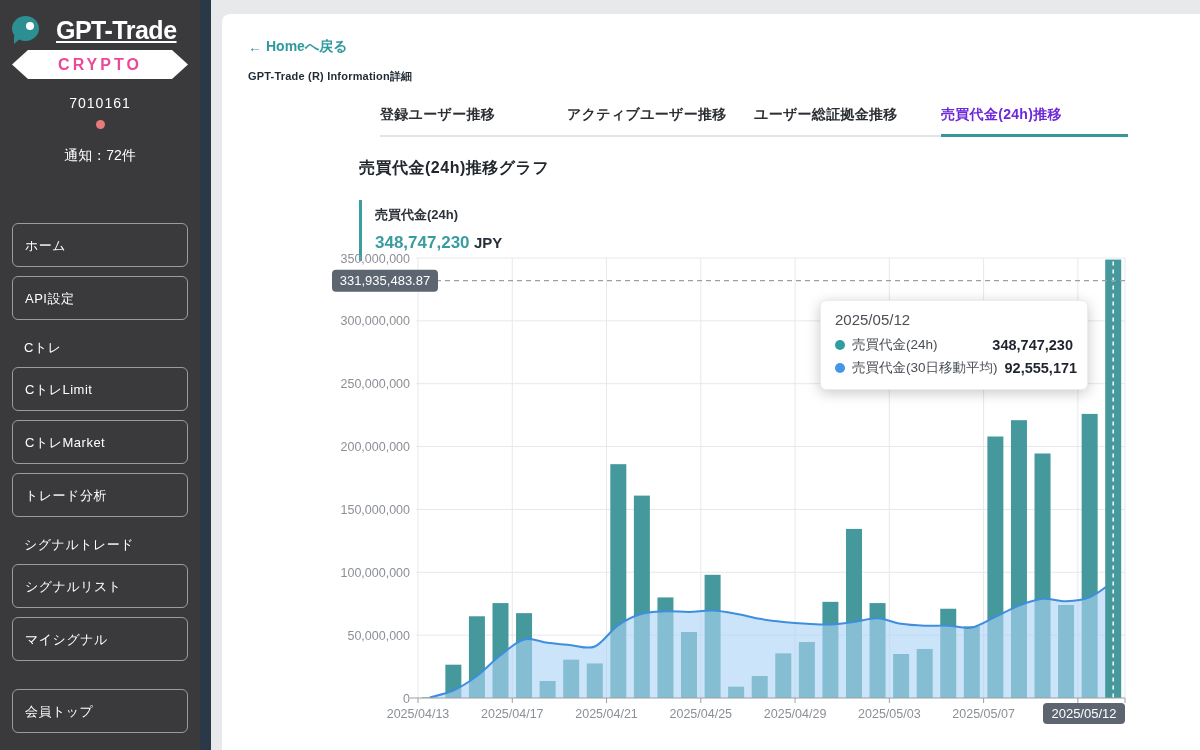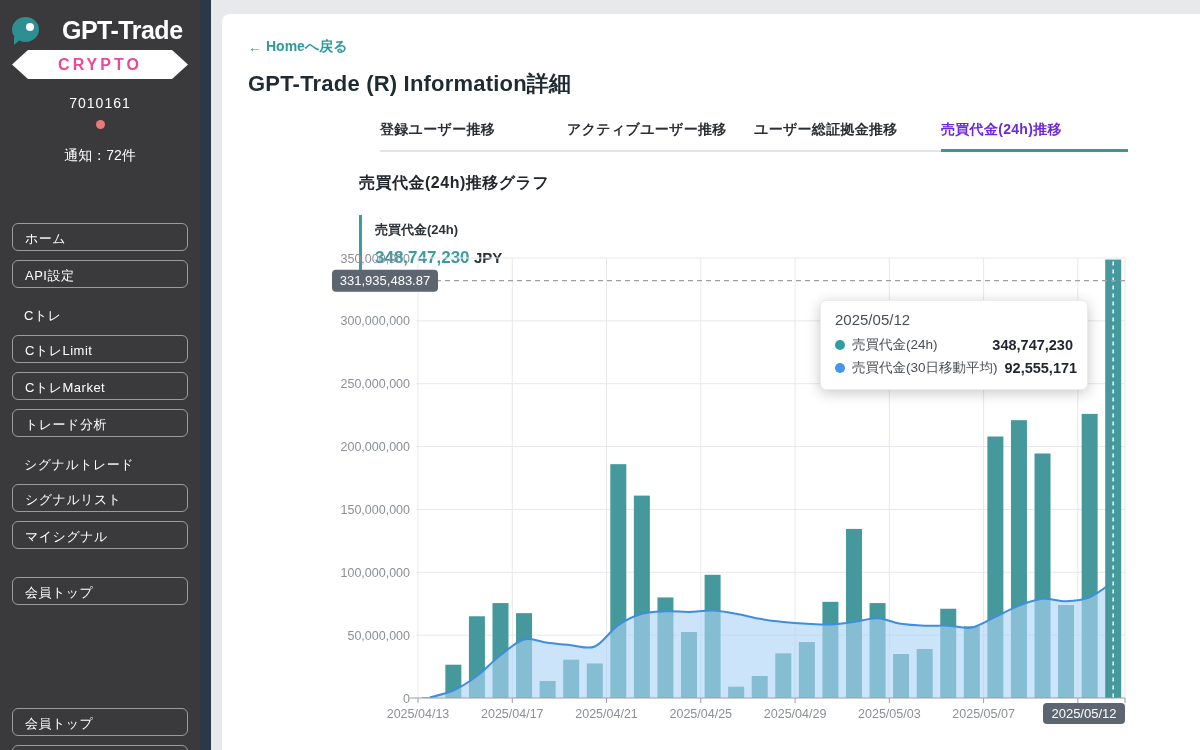--- a/index.html
+++ b/index.html
@@ -2,44 +2,44 @@
 <html><head>
 <meta charset="utf-8">
 <style>
   * { margin:0; padding:0; box-sizing:border-box; }
   html,body { width:1200px; height:750px; overflow:hidden; }
   body { font-family:"Liberation Sans","DejaVu Sans",sans-serif; background:#e8e9ea; position:relative; }
 
   
   #sidebar { position:absolute; left:0; top:0; width:200px; height:750px; background:#3a3a3c; color:#fff; overflow:hidden; }
   #navstrip { position:absolute; left:200px; top:0; width:11px; height:750px; background:#2b3847; }
-  .logo-row { display:flex; align-items:flex-end; gap:20px; margin:16px 10px 0 12px; }
+  .logo-row { display:flex; align-items:flex-start; gap:14px; margin:16px 10px 0 12px;text-decoration:underline; }
   .logo-mark { position:relative; width:30px; height:28px; }
   .logo-bubble { position:absolute; left:0; top:0; width:27px; height:25px; border-radius:50% 50% 50% 50%; background:#2e8f93; }
   .logo-bubble:after { content:""; position:absolute; left:2px; bottom:-3px; width:0; height:0; border-left:9px solid #2e8f93; border-bottom:8px solid transparent; }
   .logo-dot { position:absolute; right:8px; top:6px; width:8px; height:8px; border-radius:50%; background:#fff; }
   .logo-title { font-size:25px; font-weight:800; letter-spacing:-0.5px; color:#fff; }
   .ribbon { margin:5px 12px 0 12px; height:29px; background:#fff; display:flex; align-items:center; justify-content:center;
             clip-path:polygon(0 50%, 16px 0, calc(100% - 16px) 0, 100% 50%, calc(100% - 16px) 100%, 16px 100%); }
   .ribbon span { color:#ec4899; font-weight:800; font-size:16px; letter-spacing:3px; }
   .account { text-align:center; font-size:14px; margin-top:16px; letter-spacing:1px; }
   .notif { display:flex; align-items:center; justify-content:center; gap:18px; font-size:14px; margin-top:9px;flex-direction:column; }
   .notif-dot { width:9px; height:9px; border-radius:50%; background:#e87a7a; }
-  .menu-btn { display:block; width:176px; margin:0 0 9px 12px; height:28px; line-height:29px; border:1px solid #9b9b9b; border-radius:6px;
+  .menu-btn { display:block; width:176px; margin:0 0 9px 12px; height:44px; line-height:29px; border:1px solid #9b9b9b; border-radius:6px;
               background:transparent; color:#fff; font-size:13px; text-align:left; padding:0 6px 0 12px; letter-spacing:0.5px; cursor:pointer;
               font-family:"Liberation Sans","DejaVu Sans",sans-serif; white-space:nowrap; }
   .section-label { color:#fff; font-size:13px; margin:19px 0 10px 24px; letter-spacing:0.5px; }
   .mt-first { margin-top:58px; }
   .mt-sai { margin-top:28px; }
   .mt-member { margin-top:103px; }
 
   
   #main-card { position:absolute; left:222px; top:14px; width:978px; height:736px; background:#fff; border-radius:8px 0 0 0; padding:24px 0 0 26px; }
   .back-link { display:inline-flex; align-items:center; gap:4px; color:#2e9a9d; font-size:14px; font-weight:700; text-decoration:none; cursor:pointer; }
-  .page-title { margin-top:13px; font-size:22px; font-weight:700; color:#1f2a33; letter-spacing:0.2px; }
+  .page-title { margin-top:13px; font-size:11px; font-weight:700; color:#1f2a33; letter-spacing:0.2px; }
 
   .tabs { display:flex; margin:15px 0 0 132px; width:748px; border-bottom:2px solid #e4e4e6; }
   .tab { flex:1; text-align:left; padding:7px 0 11px 0; font-size:14px; font-weight:700; color:#2b2e33; position:relative; cursor:pointer; letter-spacing:0.3px; }
   .tab.active { color:#6d28d9; }
   .tab.active:after { content:""; position:absolute; left:0; right:0; bottom:-2px; height:3px; background:#3a9599; }
 
   .chart-title { margin:21px 0 0 111px; font-size:16px; font-weight:700; color:#22272e; letter-spacing:0.5px; }
   .stat-box { margin:21px 0 0 111px; border-left:3px solid #3a9ea1; padding:6px 0 8px 13px; }
   .stat-label { font-size:13px; color:#2c3138; font-weight:600; margin-bottom:9px; }
   .stat-value { font-size:17px; font-weight:700; color:#3a9ca0; }

